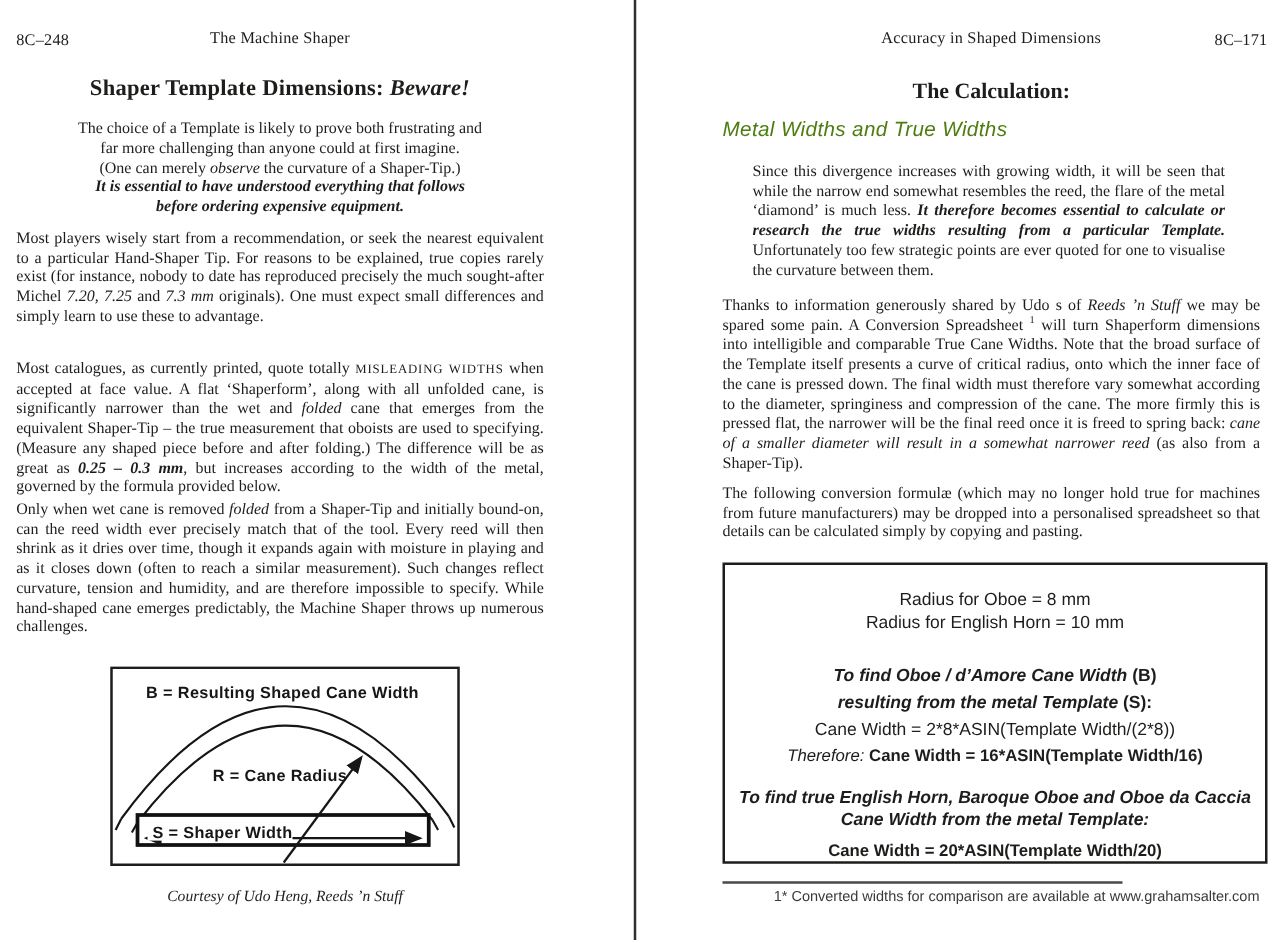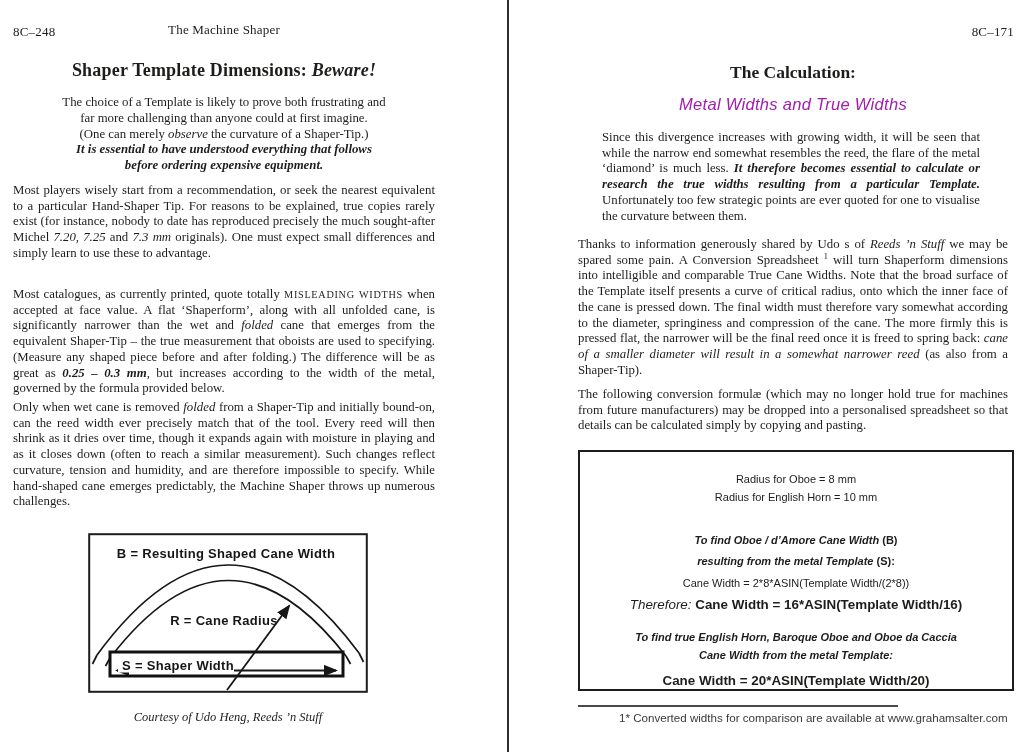--- a/index.html
+++ b/index.html
@@ -19,23 +19,23 @@
   .rh-left-num  { top:24px; left:13px; }
   .rh-left-head { top:22px; left:13px; width:422px; text-align:center; }
   .rh-right-head{ top:22px; left:71px; width:430px; text-align:center; }
   .rh-right-num { top:24px; left:71px; width:436px; text-align:right; }
 
   
   .l-title { top:60px; left:13px; width:422px; text-align:center;
              font-size:18px; font-weight:bold; letter-spacing:0.2px; }
   .r-title { top:62px; left:71px; width:430px; text-align:center;
              font-size:17.5px; font-weight:bold; }
-  .r-subtitle { top:95px; left:71px; width:430px; text-align:center;
+  .r-subtitle { top:95px; left:71px; width:430px; text-align:left;
              font-family:"Liberation Sans", sans-serif; font-style:italic;
-             font-size:16.5px; color:#a21caf; letter-spacing:0.3px; }
+             font-size:16.5px; color:#4d7c0f; letter-spacing:0.3px; }
 
   
   .body-txt { font-size:12.8px; line-height:15.7px; text-align:justify; }
   .centered-intro { top:95px; left:13px; width:422px; text-align:center;
              font-size:12.8px; line-height:15.8px; }
   .p-l1 { top:183px; left:13px; width:422px; }
   .p-l2 { top:287px; left:13px; width:422px; }
   .p-l3 { top:400px; left:13px; width:422px; }
   .p-r1 { top:130px; left:95px;  width:378px; }
   .p-r2 { top:237px; left:71px;  width:430px; }
@@ -53,21 +53,21 @@
   .fig-caption { top:710px; left:88px; width:280px; text-align:center;
                  font-style:italic; font-size:12.5px; }
   .figure svg text { font-family:"Liberation Sans", sans-serif; font-weight:bold;
                  font-size:13px; fill:#161616; letter-spacing:0.3px; }
 
   
   .formula-box { top:450px; left:71px; width:436px; height:241px;
                  border:2.5px solid #1d1d1b; box-sizing:border-box;
                  font-family:"Liberation Sans", sans-serif; text-align:center;
                  padding-top:18px; color:#1d1d1b; }
-  .box-line { font-size:11px; line-height:18px; }
+  .box-line { font-size:14px; line-height:18px; }
   .bl3 { margin-top:24px; line-height:21px; }
   .bl4 { line-height:21px; }
   .bl5 { line-height:22px; }
   .bl6 { line-height:22px; font-size:13.4px; }
   .bl7 { margin-top:12px; }
   .bl9 { margin-top:8px; font-size:13.4px; }
 
   
   .footnote-rule { top:705px; left:71px; width:320px; border-top:2px solid #4a4a4a; height:0; }
   .footnote { top:711px; left:71px; width:436px;
@@ -119,20 +119,21 @@
 
         <line x1="139" y1="157" x2="201" y2="73" stroke="#161616" stroke-width="1.8" marker-end="url(#ah)"></line>
       </svg>
     </div>
     <div class="abs fig-caption">Courtesy of Udo Heng, Reeds ’n Stuff</div>
   </div>
 
   <div class="divider"></div>
 
   <div class="page page-right">
+    <div class="abs runhead rh-right-head">Accuracy in Shaped Dimensions</div>
     <div class="abs runhead rh-right-num">8C–171</div>
 
     <div class="abs r-title">The Calculation:</div>
     <div class="abs r-subtitle">Metal Widths and True Widths</div>
 
     <div class="abs body-txt p-r1"><span>Since this divergence increases with growing width, it will be seen that while the narrow end somewhat resembles the reed, the flare of the metal ‘diamond’ is much less. </span><span class="seg-bi">It therefore becomes essential to calculate or research the true widths resulting from a particular Template.</span><span> Unfortunately too few strategic points are ever quoted for one to visualise the curvature between them.</span></div>
     <div class="abs body-txt p-r2"><span>Thanks to information generously shared by Udo s of </span><span class="seg-i">Reeds ’n Stuff</span><span> we may be spared some pain. A Conversion Spreadsheet </span><span class="seg-sup">1</span><span> will turn Shaperform dimensions into intelligible and comparable True Cane Widths. Note that the broad surface of the Template itself presents a curve of critical radius, onto which the inner face of the cane is pressed down. The final width must therefore vary somewhat according to the diameter, springiness and compression of the cane. The more firmly this is pressed flat, the narrower will be the final reed once it is freed to spring back: </span><span class="seg-i">cane of a smaller diameter will result in a somewhat narrower reed</span><span> (as also from a Shaper-Tip).</span></div>
     <div class="abs body-txt p-r3"><span>The following conversion formulæ (which may no longer hold true for machines from future manufacturers) may be dropped into a personalised spreadsheet so that details can be calculated simply by copying and pasting.</span></div>
 
     <div class="abs formula-box">

